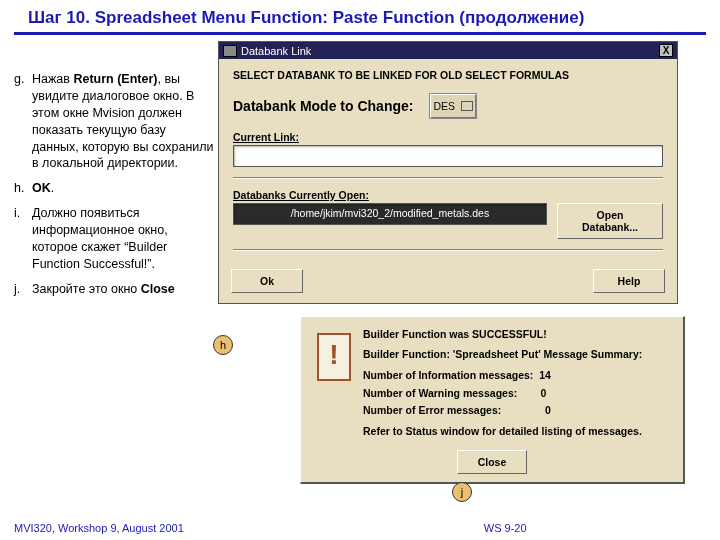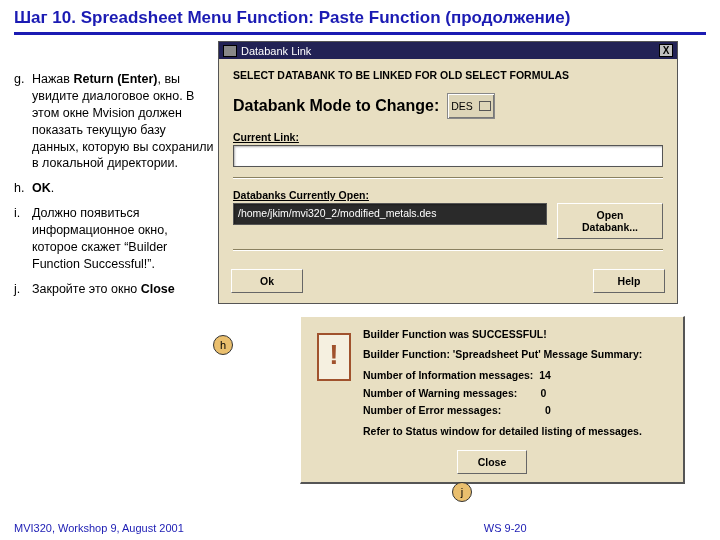--- a/index.html
+++ b/index.html
@@ -7,21 +7,21 @@
     margin: 0;
     font-family: Arial, Helvetica, sans-serif;
     width: 720px;
     height: 540px;
     background: #fff;
     overflow: hidden;
     font-size: 12px;
     position: relative;
   }
   .title-row {
-    padding: 8px 14px 2px;
+    padding: 8px 28px 2px;
     font-size: 17px;
     font-weight: bold;
     color: #1b1bb3;
   }
   .title-hr {
     border: none;
     border-top: 3px solid #1b1bb3;
     margin: 2px 14px 6px;
   }
   .content {
@@ -97,21 +97,21 @@
     border: 1px solid #000;
     color: #000;
     font-size: 10px;
     text-align: center;
     line-height: 11px;
     font-weight: bold;
   }
   .dlg1-body { padding: 10px 14px 6px; }
   .dlg1-header { font-weight: bold; font-size: 10.5px; margin-bottom: 12px; }
   .dlg1-row { display: flex; align-items: center; margin-bottom: 12px; }
-  .dlg1-row .lbl { font-weight: bold; font-size: 16px; margin-right: 8px; text-align: center; }
+  .dlg1-row .lbl { font-weight: bold; font-size: 14px; margin-right: 16px; text-align: center; }
   .select-box {
     display: inline-flex;
     align-items: center;
     background: #ddd5b8;
     border: 1px solid #888;
     box-shadow: inset 1px 1px 0 #fff, inset -1px -1px 0 #777;
     padding: 6px 3px;
     font-size: 10.5px;
   }
   .select-box .sq {
@@ -133,21 +133,21 @@
     font-size: 10.5px;
   }
   .sunken-field.dark { background: #2a2a2a; color: #fff; }
   .hr-chisel {
     border: none;
     border-top: 1px solid #8a8160;
     border-bottom: 1px solid #fff;
     margin: 10px 0;
   }
   .open-db-row { display: flex; }
-  .open-db-row .sunken-field { flex: 1; }
+  .open-db-row .sunken-field { flex: 1; text-align: center; }
   .open-db-row .btn3d {
     margin-left: 10px;
     width: 106px;
     align-self: flex-start;
   }
   .btn3d {
     background: #e8dfc2;
     border-top: 1px solid #fff;
     border-left: 1px solid #fff;
     border-right: 1px solid #666;

